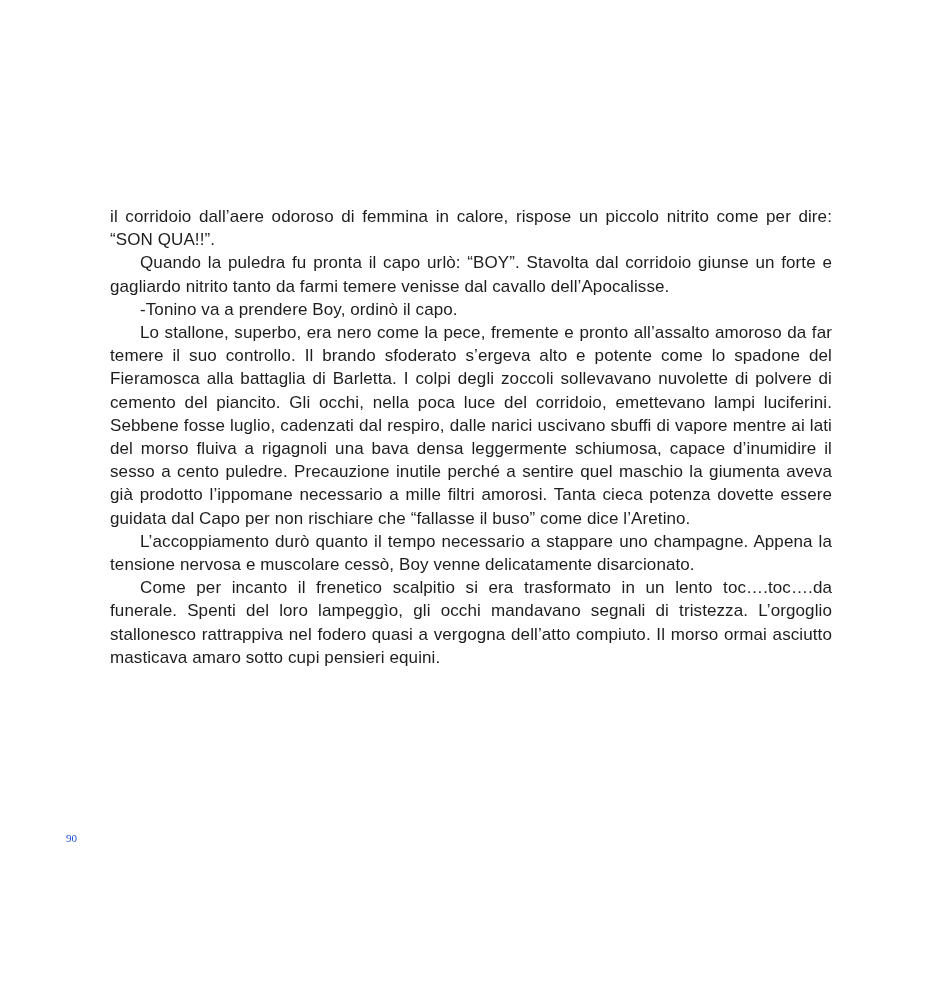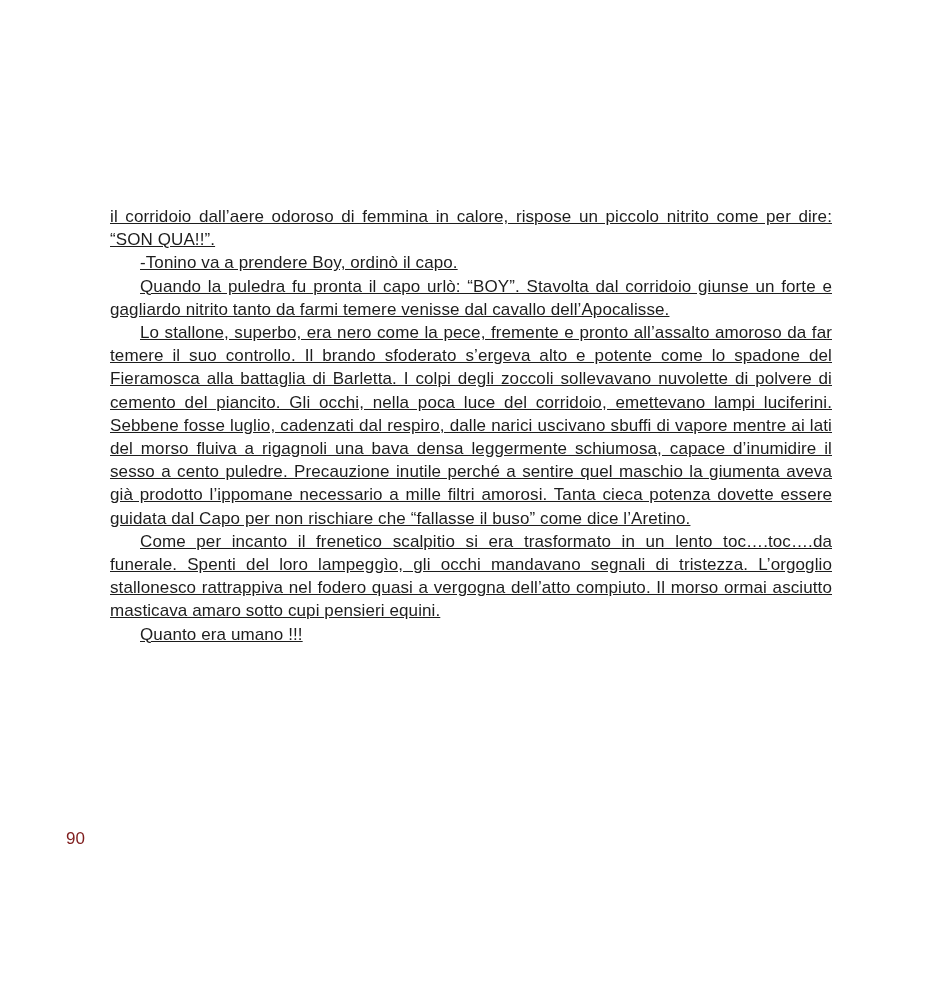--- a/index.html
+++ b/index.html
@@ -26,43 +26,43 @@
     width: 722px;
     color: #1d1d1d;
     font-size: 17px;
     line-height: 23.2px;
     text-align: justify;
     letter-spacing: 0.1px;
   }
   .page-text p {
     margin: 0;
     padding: 0;
-    text-decoration: underline;
   }
   .page-text p.indent {
     text-indent: 30px;
   }
   .page-number {
     position: absolute;
     left: 66px;
     top: 827px;
-    color: #7f1d1d;
-    font-size: 17px;
+    color: #1d4ed8;
+    font-size: 11px;
     line-height: 23.2px;
+    font-family: Liberation Serif, serif;
   }
 </style>
 </head>
 <body>
 
 <div class="book-page">
 
   <div class="page-text">
     <p>il corridoio dall’aere odoroso di femmina in calore,  rispose un piccolo nitrito come per dire: “SON QUA!!”.</p>
+    <p class="indent">Quando la puledra fu pronta il capo urlò: “BOY”. Stavolta dal  corridoio giunse un forte e gagliardo nitrito tanto da farmi temere venisse dal cavallo dell’Apocalisse.</p>
     <p class="indent">-Tonino va a prendere Boy, ordinò il capo.</p>
-    <p class="indent">Quando la puledra fu pronta il capo urlò: “BOY”. Stavolta dal  corridoio giunse un forte e gagliardo nitrito tanto da farmi temere venisse dal cavallo dell’Apocalisse.</p>
     <p class="indent">Lo stallone, superbo, era nero come la pece, fremente e pronto all’assalto amoroso da far temere il suo controllo. Il  brando sfoderato s’ergeva  alto e potente come lo spadone del Fieramosca alla battaglia di Barletta. I colpi degli zoccoli sollevavano nuvolette di polvere di cemento del piancito. Gli occhi, nella poca luce del corridoio, emettevano  lampi luciferini. Sebbene fosse luglio, cadenzati dal respiro, dalle narici uscivano sbuffi di vapore mentre ai lati del morso fluiva a rigagnoli una bava densa leggermente schiumosa, capace d’inumidire il sesso a cento puledre. Precauzione inutile perché a sentire quel maschio la giumenta aveva già prodotto l’ippomane necessario a mille filtri amorosi. Tanta cieca potenza dovette essere guidata dal Capo per non rischiare che “fallasse il buso” come dice l’Aretino.</p>
+    <p class="indent">L’accoppiamento durò quanto il tempo necessario a stappare uno champagne. Appena la tensione nervosa e muscolare cessò, Boy venne delicatamente disarcionato.</p>
     <p class="indent">Come per incanto il frenetico scalpitio si era trasformato in un lento toc….toc….da funerale. Spenti del loro lampeggìo, gli occhi mandavano segnali di tristezza. L’orgoglio stallonesco rattrappiva nel fodero quasi a vergogna dell’atto compiuto. Il morso ormai asciutto masticava amaro sotto cupi pensieri equini.</p>
-    <p class="indent">Quanto era umano !!!</p>
   </div>
 
   <div class="page-number">90</div>
 
 </div>
 
 </body></html>

